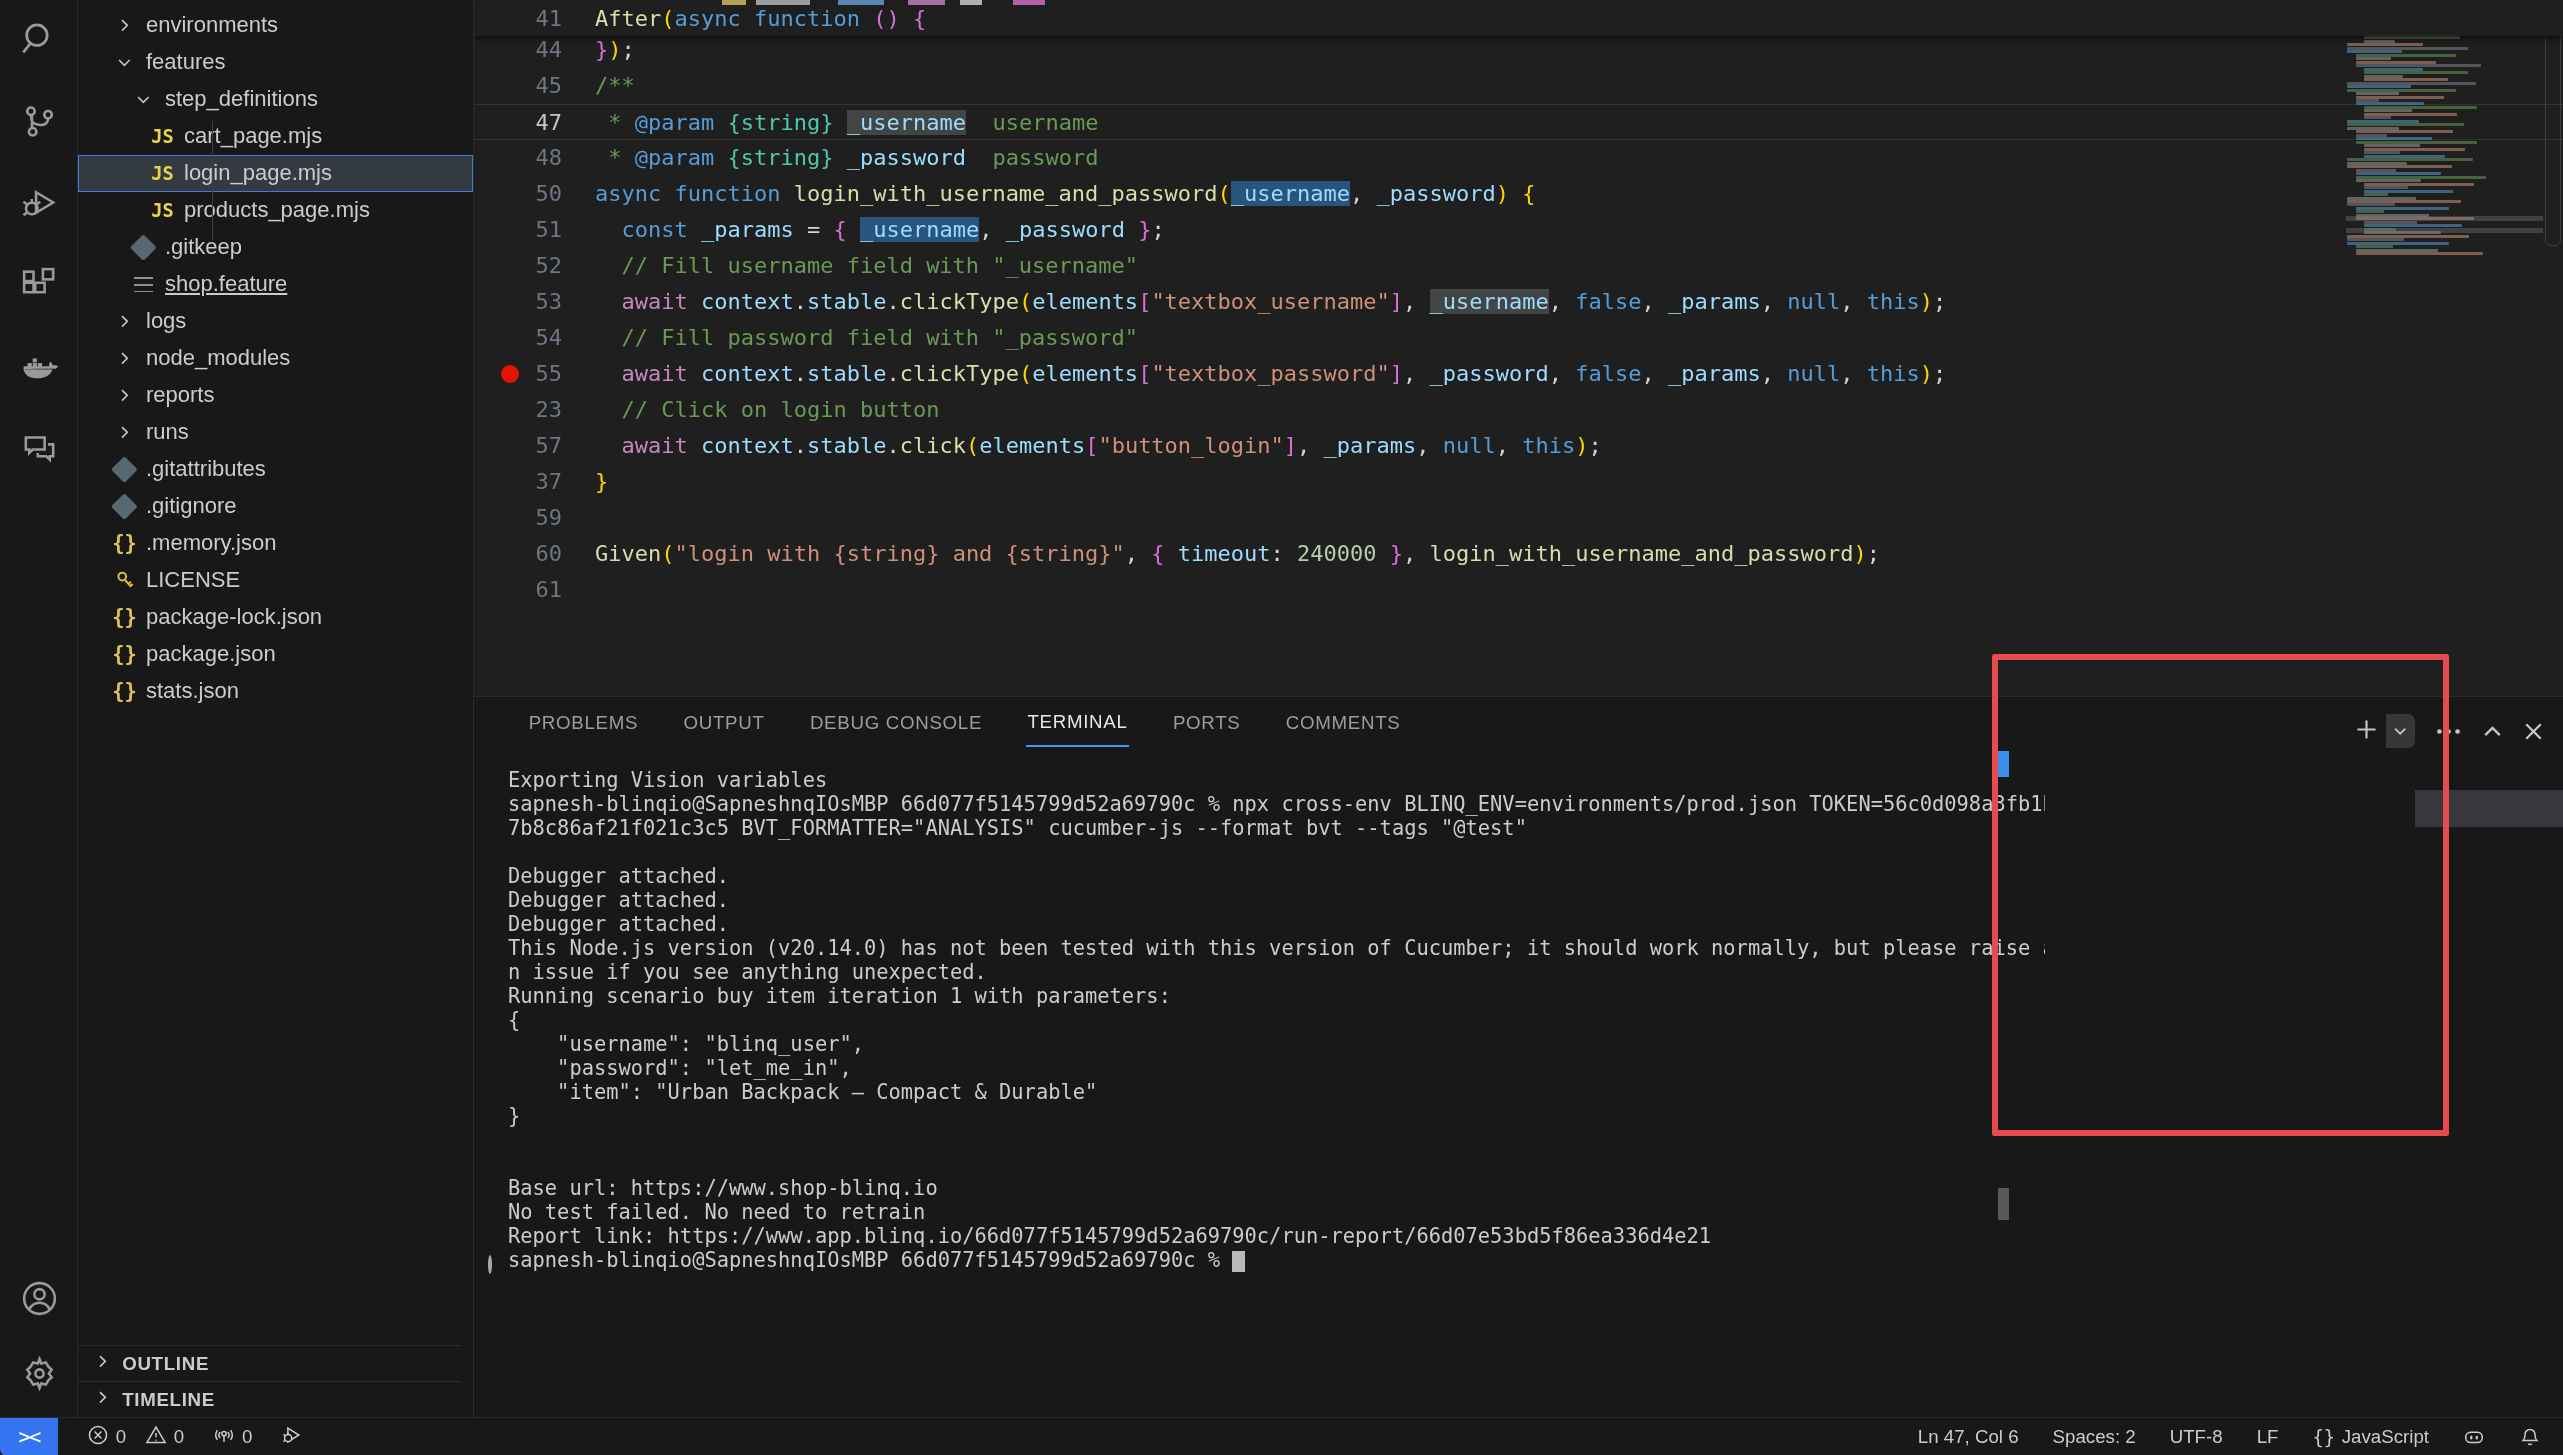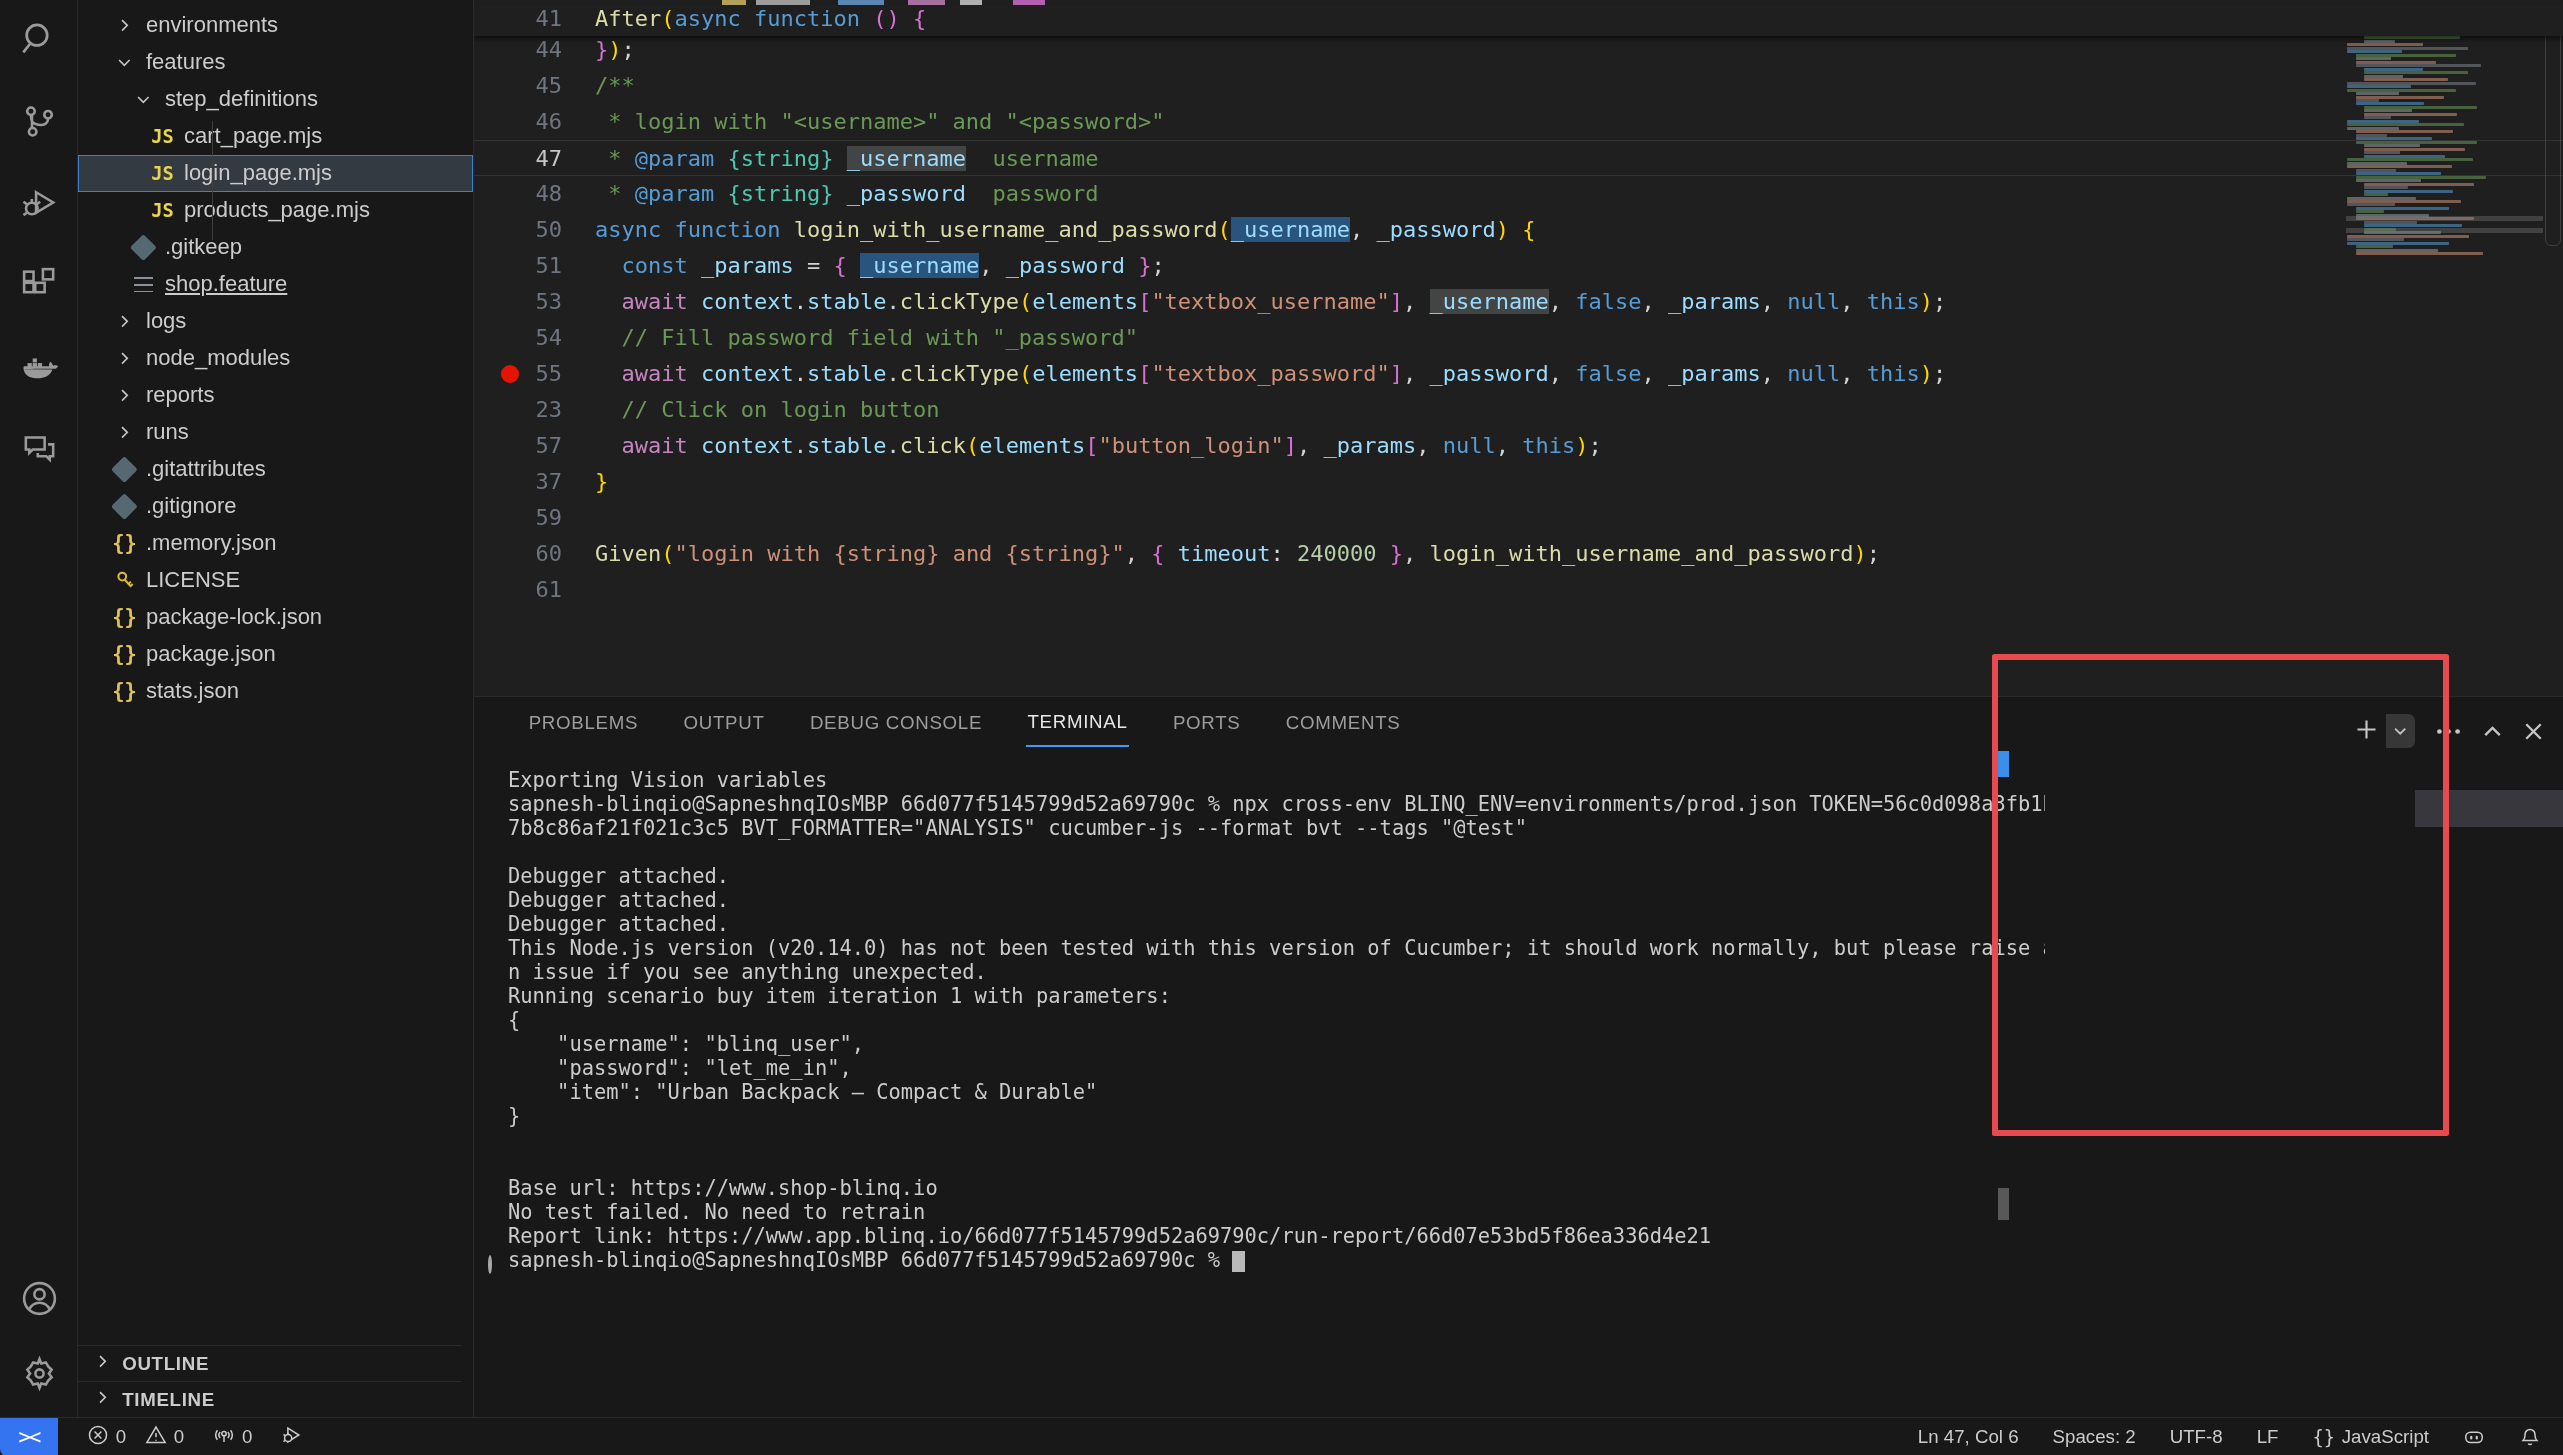--- a/index.html
+++ b/index.html
@@ -309,39 +309,39 @@
       </div>
     <div class="rows">
         <div class="code-row">
           <span class="ln">44</span>
           <span class="ct"><span class="tk-pu">}</span><span class="tk-gold">)</span><span class="tk-wh">;</span></span>
         </div>
         <div class="code-row">
           <span class="ln">45</span>
           <span class="ct"><span class="tk-com">/**</span></span>
         </div>
-        <div class="code-row">
-          <span class="ln">46</span>
-          <span class="ct"><span class="tk-com"> * login with "&lt;username&gt;" and "&lt;password&gt;"</span></span>
-        </div>
         <div class="code-row curline">
           <span class="ln">47</span>
           <span class="ct"><span class="tk-com"> * </span><span class="tk-kw">@param</span><span class="tk-com"> </span><span class="tk-type">{string}</span><span class="tk-com"> </span><span class="tk-var bg-word">_username</span><span class="tk-com">  username</span></span>
         </div>
         <div class="code-row">
           <span class="ln">48</span>
           <span class="ct"><span class="tk-com"> * </span><span class="tk-kw">@param</span><span class="tk-com"> </span><span class="tk-type">{string}</span><span class="tk-com"> </span><span class="tk-var">_password</span><span class="tk-com">  password</span></span>
         </div>
         <div class="code-row">
           <span class="ln">50</span>
           <span class="ct"><span class="tk-kw">async</span><span class="tk-wh"> </span><span class="tk-kw">function</span><span class="tk-wh"> </span><span class="tk-fn">login_with_username_and_password</span><span class="tk-gold">(</span><span class="tk-var bg-sel">_username</span><span class="tk-wh">, </span><span class="tk-var">_password</span><span class="tk-gold">)</span><span class="tk-wh"> </span><span class="tk-gold">{</span></span>
         </div>
         <div class="code-row">
           <span class="ln">51</span>
           <span class="ct"><span class="tk-wh">  </span><span class="tk-kw">const</span><span class="tk-wh"> </span><span class="tk-var">_params</span><span class="tk-wh"> = </span><span class="tk-pu">{</span><span class="tk-wh"> </span><span class="tk-var bg-sel">_username</span><span class="tk-wh">, </span><span class="tk-var">_password</span><span class="tk-wh"> </span><span class="tk-pu">}</span><span class="tk-wh">;</span></span>
+        </div>
+        <div class="code-row">
+          <span class="ln">52</span>
+          <span class="ct"><span class="tk-com">  // Fill username field with "_username"</span></span>
         </div>
         <div class="code-row">
           <span class="ln">53</span>
           <span class="ct"><span class="tk-wh">  </span><span class="tk-pm">await</span><span class="tk-wh"> </span><span class="tk-var">context</span><span class="tk-wh">.</span><span class="tk-var">stable</span><span class="tk-wh">.</span><span class="tk-fn">clickType</span><span class="tk-gold">(</span><span class="tk-var">elements</span><span class="tk-pu">[</span><span class="tk-str">"textbox_username"</span><span class="tk-pu">]</span><span class="tk-wh">, </span><span class="tk-var bg-word">_username</span><span class="tk-wh">, </span><span class="tk-kw">false</span><span class="tk-wh">, </span><span class="tk-var">_params</span><span class="tk-wh">, </span><span class="tk-kw">null</span><span class="tk-wh">, </span><span class="tk-kw">this</span><span class="tk-gold">)</span><span class="tk-wh">;</span></span>
         </div>
         <div class="code-row">
           <span class="ln">54</span>
           <span class="ct"><span class="tk-com">  // Fill password field with "_password"</span></span>
         </div>
         <div class="code-row">

